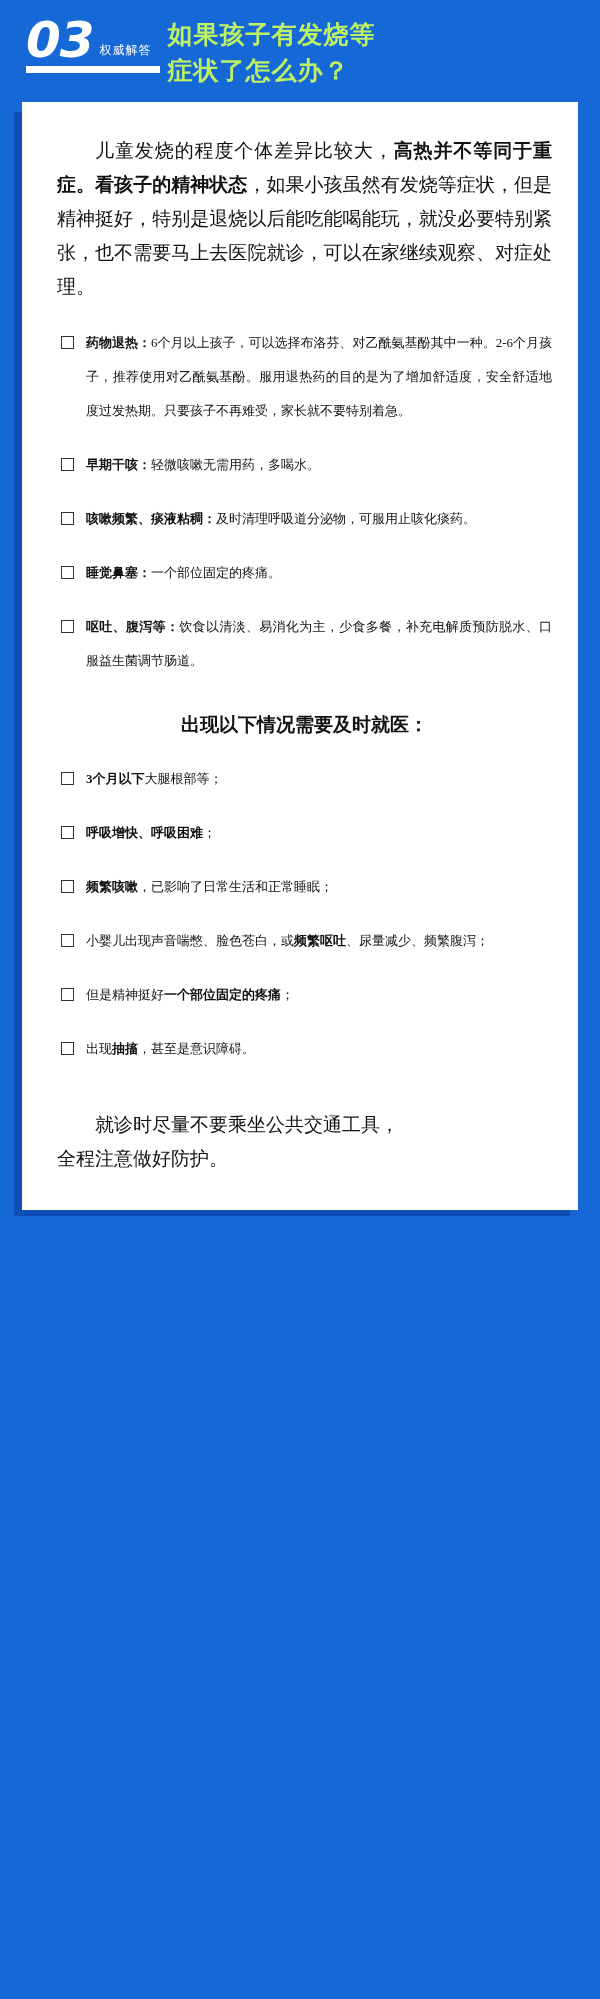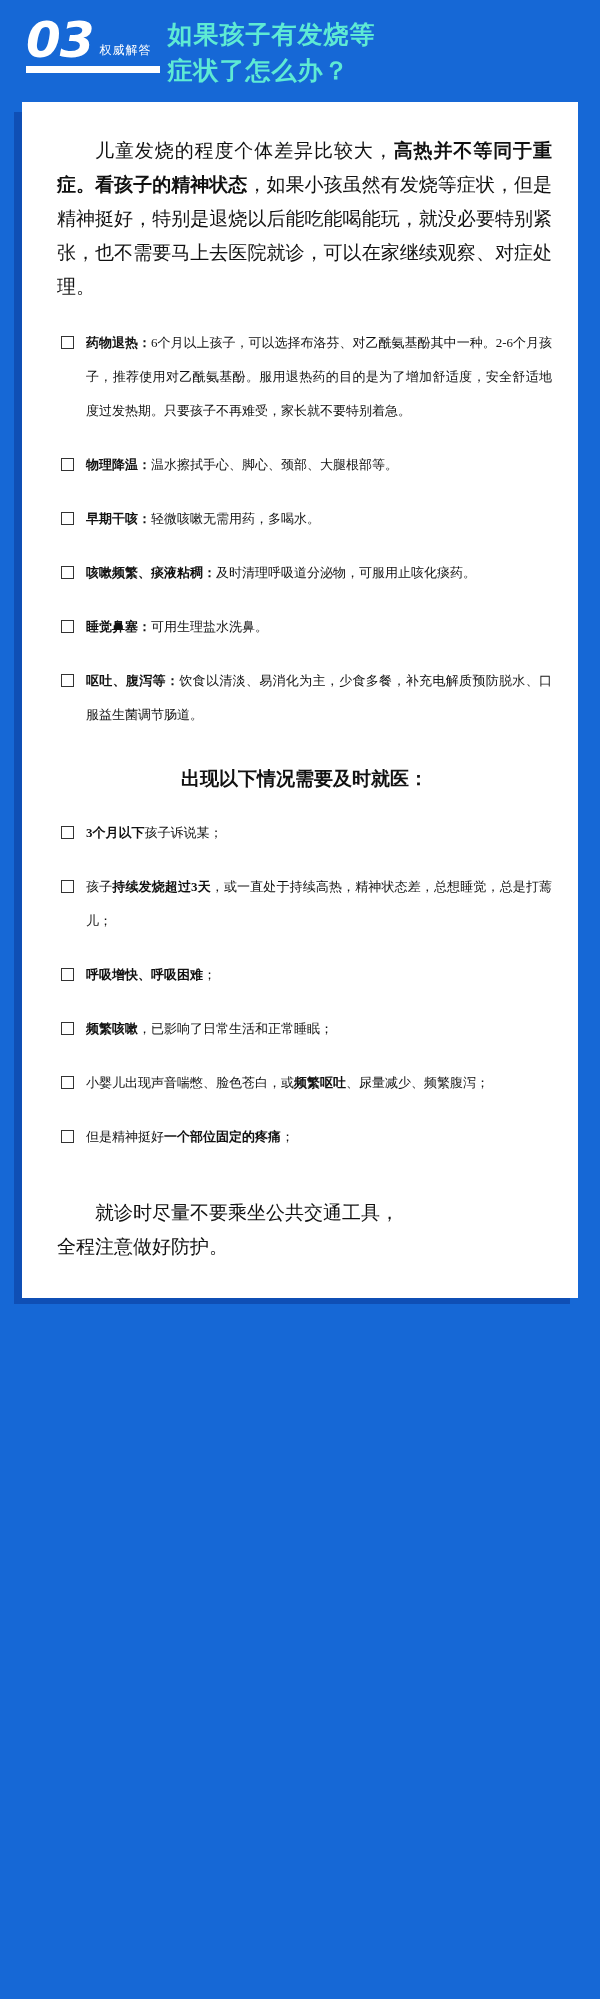--- a/index.html
+++ b/index.html
@@ -57,21 +57,21 @@
     margin-left: 6px;
     margin-bottom: 7px;
     letter-spacing: 1px;
     white-space: nowrap;
   }
   .headtitle {
     font-family: "Liberation Sans", sans-serif;
     font-weight: 700;
     font-size: 25px;
     line-height: 36px;
-    color: #5eead4;
+    color: #bef264;
     letter-spacing: 1px;
     padding-top: 2px;
     max-width: 300px;
   }
 
   
   .cardwrap {
     position: relative;
     margin: 6px 22px 28px 22px;
   }
@@ -165,56 +165,48 @@
     <div class="cardshadow"></div>
     <div class="card">
 
       <p class="para indent"><span>儿童发烧的程度个体差异比较大，</span><b>高热并不等同于重症。看孩子的精神状态</b><span>，如果小孩虽然有发烧等症状，但是精神挺好，特别是退烧以后能吃能喝能玩，就没必要特别紧张，也不需要马上去医院就诊，可以在家继续观察、对症处理。</span></p>
 
       <div class="item">
         <span class="box"></span>
         <div class="itembody"><span class="lead">药物退热：</span><span>6个月以上孩子，可以选择布洛芬、对乙酰氨基酚其中一种。2-6个月孩子，推荐使用对乙酰氨基酚。服用退热药的目的是为了增加舒适度，安全舒适地度过发热期。只要孩子不再难受，家长就不要特别着急。</span></div>
       </div>
 
-      <div class="item">
-        <span class="box"></span>
-        <div class="itembody"><span class="lead">物理降温：</span><span>温水擦拭手心、脚心、颈部、大腿根部等。</span></div>
-      </div>
 
       <div class="item">
         <span class="box"></span>
         <div class="itembody"><span class="lead">早期干咳：</span><span>轻微咳嗽无需用药，多喝水。</span></div>
       </div>
 
       <div class="item">
         <span class="box"></span>
         <div class="itembody"><span class="lead">咳嗽频繁、痰液粘稠：</span><span>及时清理呼吸道分泌物，可服用止咳化痰药。</span></div>
       </div>
 
       <div class="item">
         <span class="box"></span>
-        <div class="itembody"><span class="lead">睡觉鼻塞：</span><span>可用生理盐水洗鼻。</span></div>
+        <div class="itembody"><span class="lead">睡觉鼻塞：</span><span>一个部位固定的疼痛。</span></div>
       </div>
 
       <div class="item">
         <span class="box"></span>
         <div class="itembody"><span class="lead">呕吐、腹泻等：</span><span>饮食以清淡、易消化为主，少食多餐，补充电解质预防脱水、口服益生菌调节肠道。</span></div>
       </div>
 
       <div class="sectiontitle">出现以下情况需要及时就医：</div>
 
       <div class="item">
         <span class="box"></span>
-        <div class="itembody"><span></span><b>3个月以下</b><span>孩子诉说某；</span></div>
-      </div>
-
-      <div class="item">
-        <span class="box"></span>
-        <div class="itembody"><span>孩子</span><b>持续发烧超过3天</b><span>，或一直处于持续高热，精神状态差，总想睡觉，总是打蔫儿；</span></div>
-      </div>
+        <div class="itembody"><span></span><b>3个月以下</b><span>大腿根部等；</span></div>
+      </div>
+
 
       <div class="item">
         <span class="box"></span>
         <div class="itembody"><span></span><b>呼吸增快、呼吸困难</b><span>；</span></div>
       </div>
 
       <div class="item">
         <span class="box"></span>
         <div class="itembody"><span></span><b>频繁咳嗽</b><span>，已影响了日常生活和正常睡眠；</span></div>
       </div>
@@ -222,20 +214,24 @@
       <div class="item">
         <span class="box"></span>
         <div class="itembody"><span>小婴儿出现声音喘憋、脸色苍白，或</span><b>频繁呕吐</b><span>、尿量减少、频繁腹泻；</span></div>
       </div>
 
       <div class="item">
         <span class="box"></span>
         <div class="itembody"><span>但是精神挺好</span><b>一个部位固定的疼痛</b><span>；</span></div>
       </div>
 
+      <div class="item">
+        <span class="box"></span>
+        <div class="itembody"><span>出现</span><b>抽搐</b><span>，甚至是意识障碍。</span></div>
+      </div>
 
       <div class="tail">
         <span class="first">就诊时尽量不要乘坐公共交通工具，</span><span>全程注意做好防护。</span>
       </div>
 
     </div>
   </div>
 
   <div class="bottombar"></div>
 </div>

